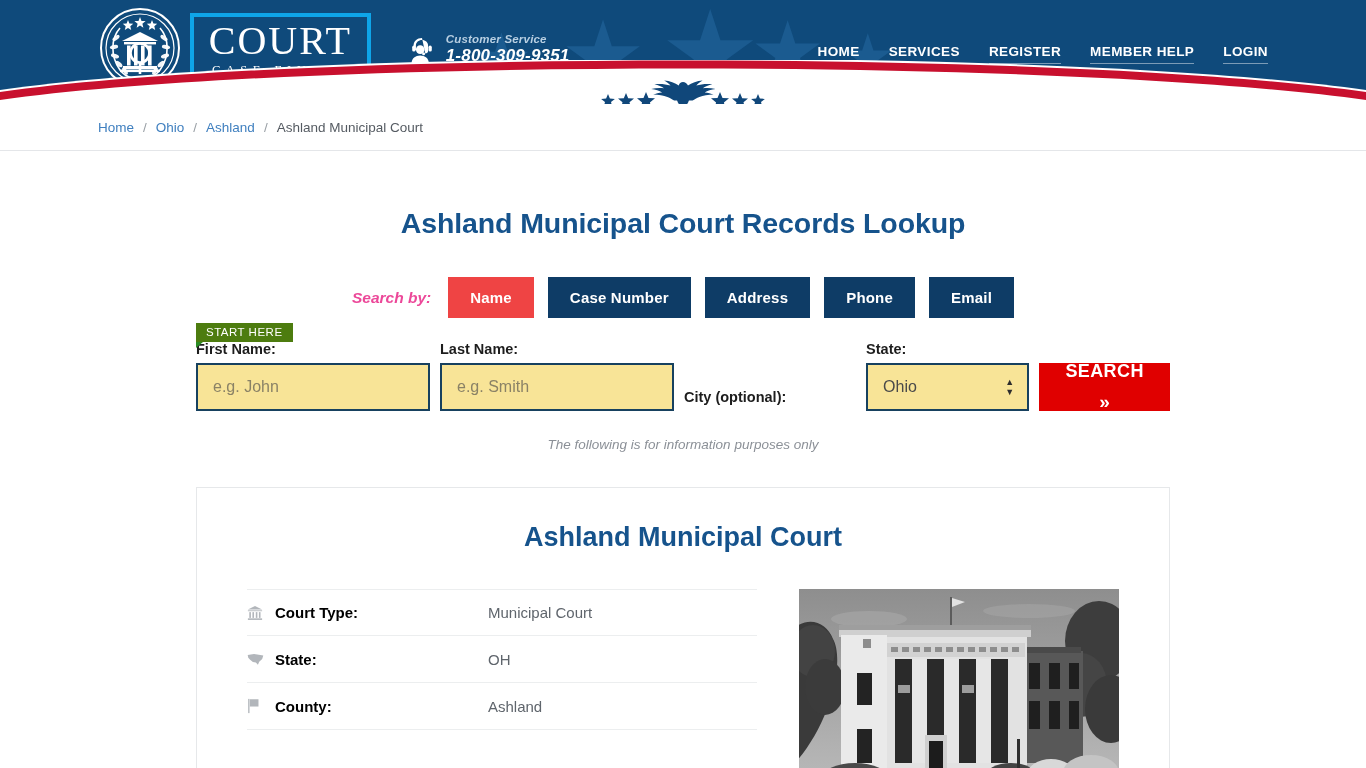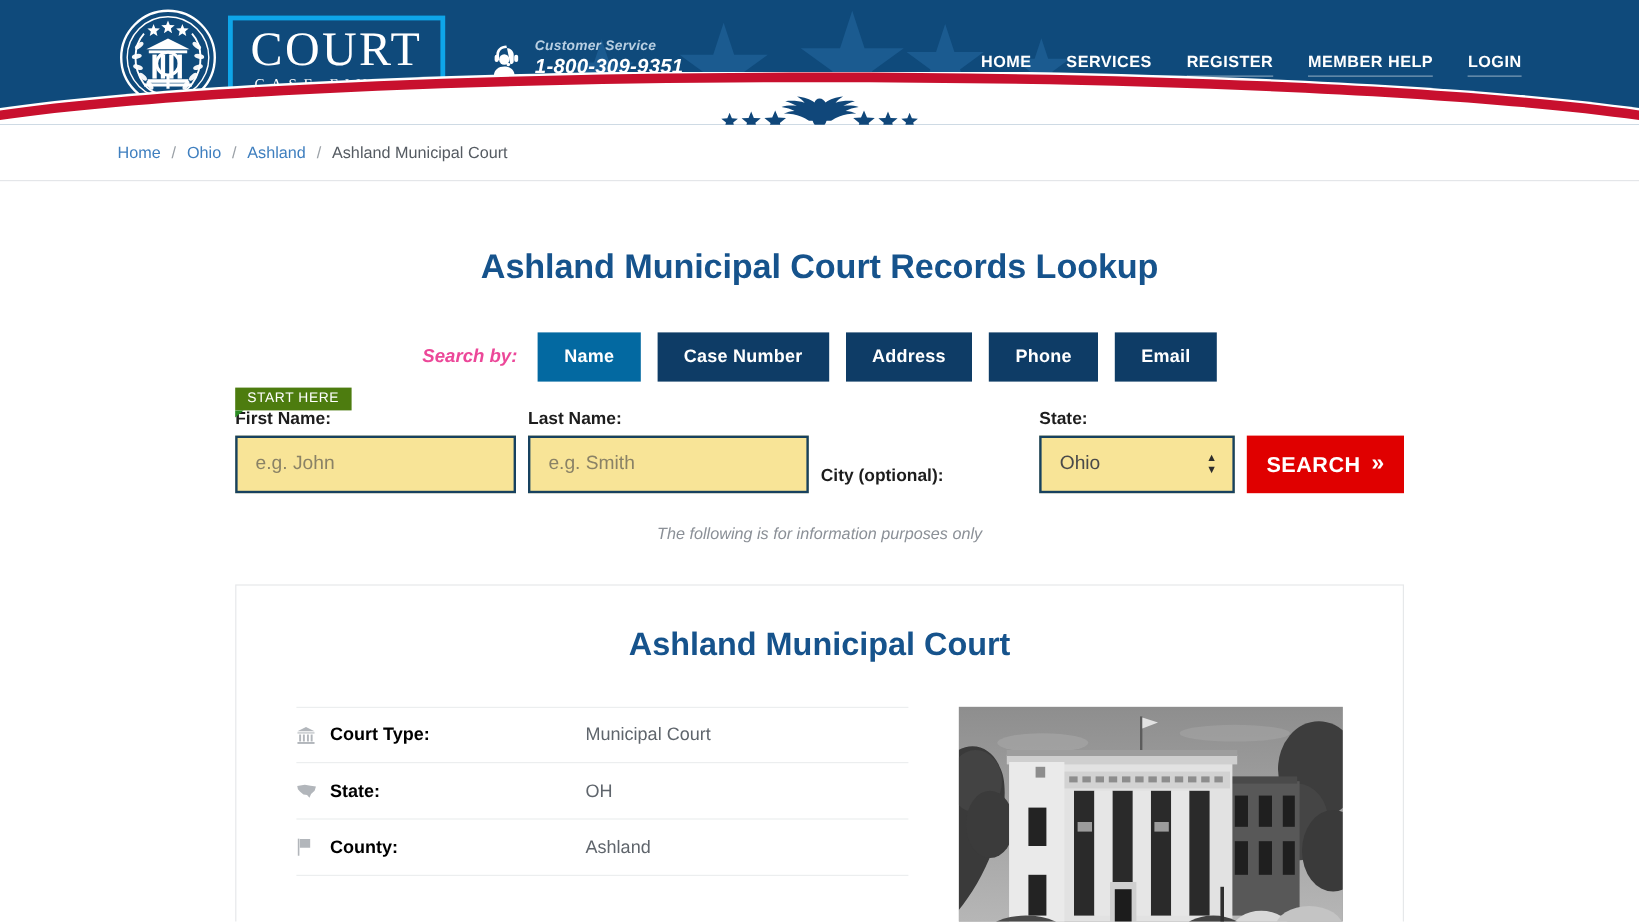--- a/index.html
+++ b/index.html
@@ -198,21 +198,21 @@
     color: #ffffff;
     font-family: "Liberation Sans", sans-serif;
     font-size: 15px;
     font-weight: bold;
     height: 41px;
     padding: 0 22px;
     cursor: pointer;
     letter-spacing: .2px;
     white-space: nowrap;
   }
-  .tab.active { background: #0369a1; }
+  .tab.active { background: #ef4444; }
 
   
   .form-area { position: relative; margin-top: 23px; }
   .start-here {
     position: absolute;
     left: 98px;
     top: -18px;
     background: #4d7c0f;
     color: #ffffff;
     font-size: 11.5px;
@@ -297,20 +297,21 @@
     color: #ffffff;
     font-family: "Liberation Sans", sans-serif;
     font-size: 18px;
     font-weight: bold;
     letter-spacing: .4px;
     cursor: pointer;
     display: flex;
     align-items: center;
     justify-content: center;
     gap: 9px;
+    flex-direction: column;
   }
   .search-btn .chev { font-size: 19px; }
   .disclaimer {
     text-align: center;
     color: #8b9097;
     font-size: 13.5px;
     font-style: italic;
     margin-top: 26px;
   }
 

